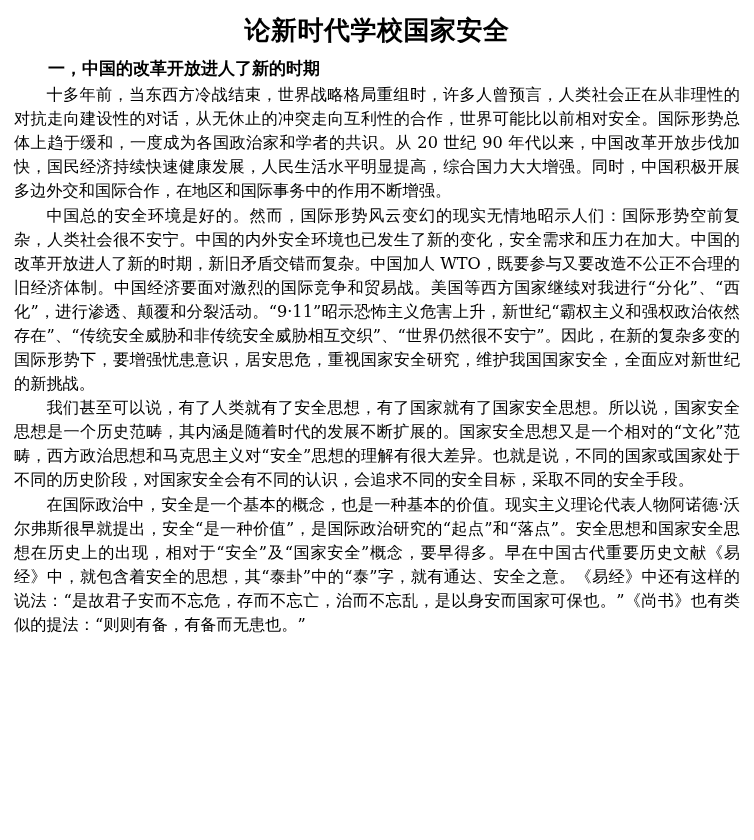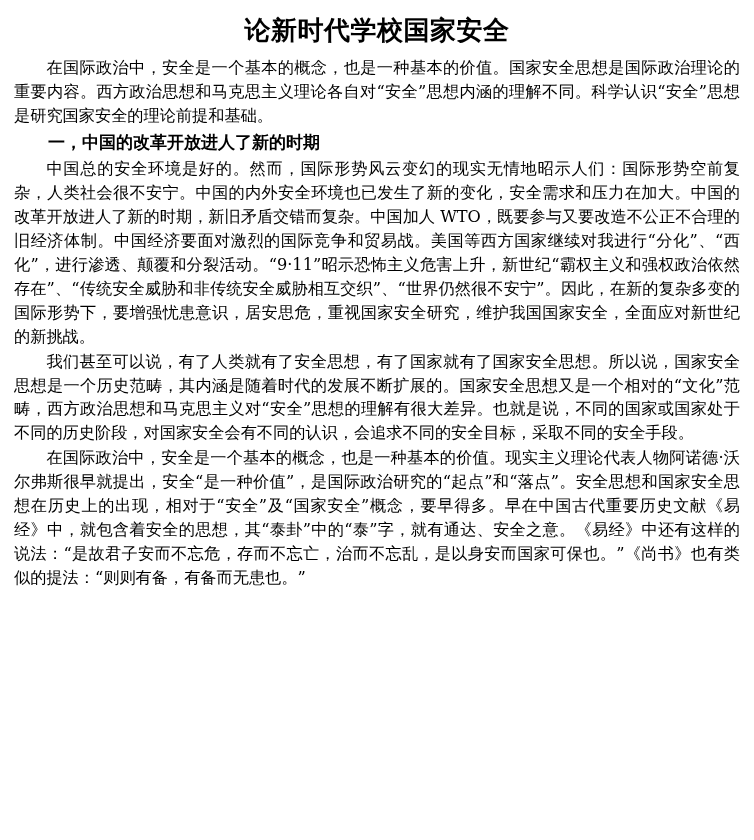--- a/index.html
+++ b/index.html
@@ -45,24 +45,24 @@
     word-break: break-all;
   }
 </style>
 </head>
 <body>
 
 <div class="page">
 
   <h1 class="doc-title">论新时代学校国家安全</h1>
 
-  <p class="body-text">在国际政治中，安全是一个基本的概念，也是一种基本的价值。国家安全思想是国际政治理论的重要内容。西方政治思想和马克思主义理论各自对“安全”思想内涵的理解不同。科学认识“安全”思想是研究国家安全的理论前提和基础。</p>
 
   <h2 class="section-heading">一，中国的改革开放进人了新的时期</h2>
 
+  <p class="body-text">十多年前，当东西方冷战结束，世界战略格局重组时，许多人曾预言，人类社会正在从非理性的对抗走向建设性的对话，从无休止的冲突走向互利性的合作，世界可能比以前相对安全。国际形势总体上趋于缓和，一度成为各国政治家和学者的共识。从 20 世纪 90 年代以来，中国改革开放步伐加快，国民经济持续快速健康发展，人民生活水平明显提高，综合国力大大增强。同时，中国积极开展多边外交和国际合作，在地区和国际事务中的作用不断增强。</p>
 
   <p class="body-text">中国总的安全环境是好的。然而，国际形势风云变幻的现实无情地昭示人们：国际形势空前复杂，人类社会很不安宁。中国的内外安全环境也已发生了新的变化，安全需求和压力在加大。中国的改革开放进人了新的时期，新旧矛盾交错而复杂。中国加人 WTO，既要参与又要改造不公正不合理的旧经济体制。中国经济要面对激烈的国际竞争和贸易战。美国等西方国家继续对我进行“分化”、“西化”，进行渗透、颠覆和分裂活动。“9·11”昭示恐怖主义危害上升，新世纪“霸权主义和强权政治依然存在”、“传统安全威胁和非传统安全威胁相互交织”、“世界仍然很不安宁”。因此，在新的复杂多变的国际形势下，要增强忧患意识，居安思危，重视国家安全研究，维护我国国家安全，全面应对新世纪的新挑战。</p>
 
   <p class="body-text">我们甚至可以说，有了人类就有了安全思想，有了国家就有了国家安全思想。所以说，国家安全思想是一个历史范畴，其内涵是随着时代的发展不断扩展的。国家安全思想又是一个相对的“文化”范畴，西方政治思想和马克思主义对“安全”思想的理解有很大差异。也就是说，不同的国家或国家处于不同的历史阶段，对国家安全会有不同的认识，会追求不同的安全目标，采取不同的安全手段。</p>
 
   <p class="body-text">在国际政治中，安全是一个基本的概念，也是一种基本的价值。现实主义理论代表人物阿诺德·沃尔弗斯很早就提出，安全“是一种价值”，是国际政治研究的“起点”和“落点”。安全思想和国家安全思想在历史上的出现，相对于“安全”及“国家安全”概念，要早得多。早在中国古代重要历史文献《易经》中，就包含着安全的思想，其“泰卦”中的“泰”字，就有通达、安全之意。《易经》中还有这样的说法：“是故君子安而不忘危，存而不忘亡，治而不忘乱，是以身安而国家可保也。”《尚书》也有类似的提法：“则则有备，有备而无患也。”</p>
 
 </div>
 
 </body></html>

